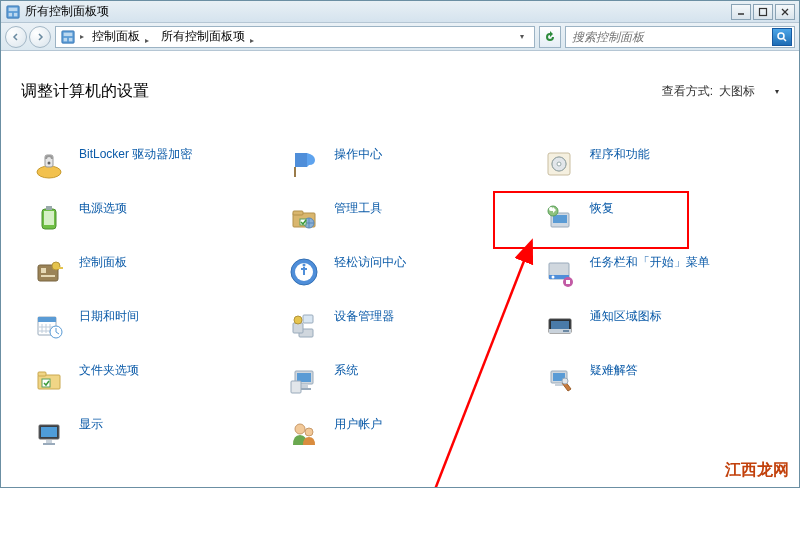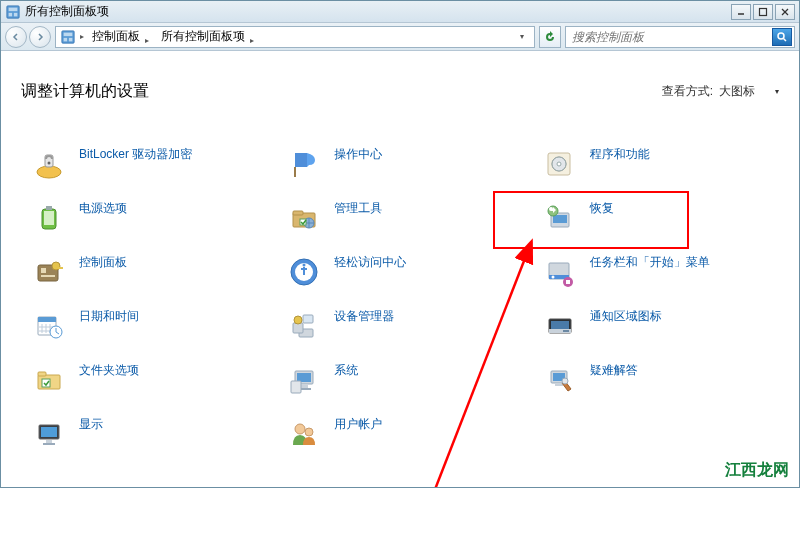--- a/index.html
+++ b/index.html
@@ -224,21 +224,21 @@
     .arrow-overlay {
       position: absolute;
       top: 180px;
       left: 380px;
       pointer-events: none;
     }
     .watermark {
       position: absolute;
       bottom: 6px;
       right: 10px;
-      color: #15803d;
+      color: #c2410c;
       font-size: 16px;
       font-family: Liberation Mono, monospace;
       font-weight: bold;
     }
   </style>
 </head>
 <body>
 
 <div class="window">
 

